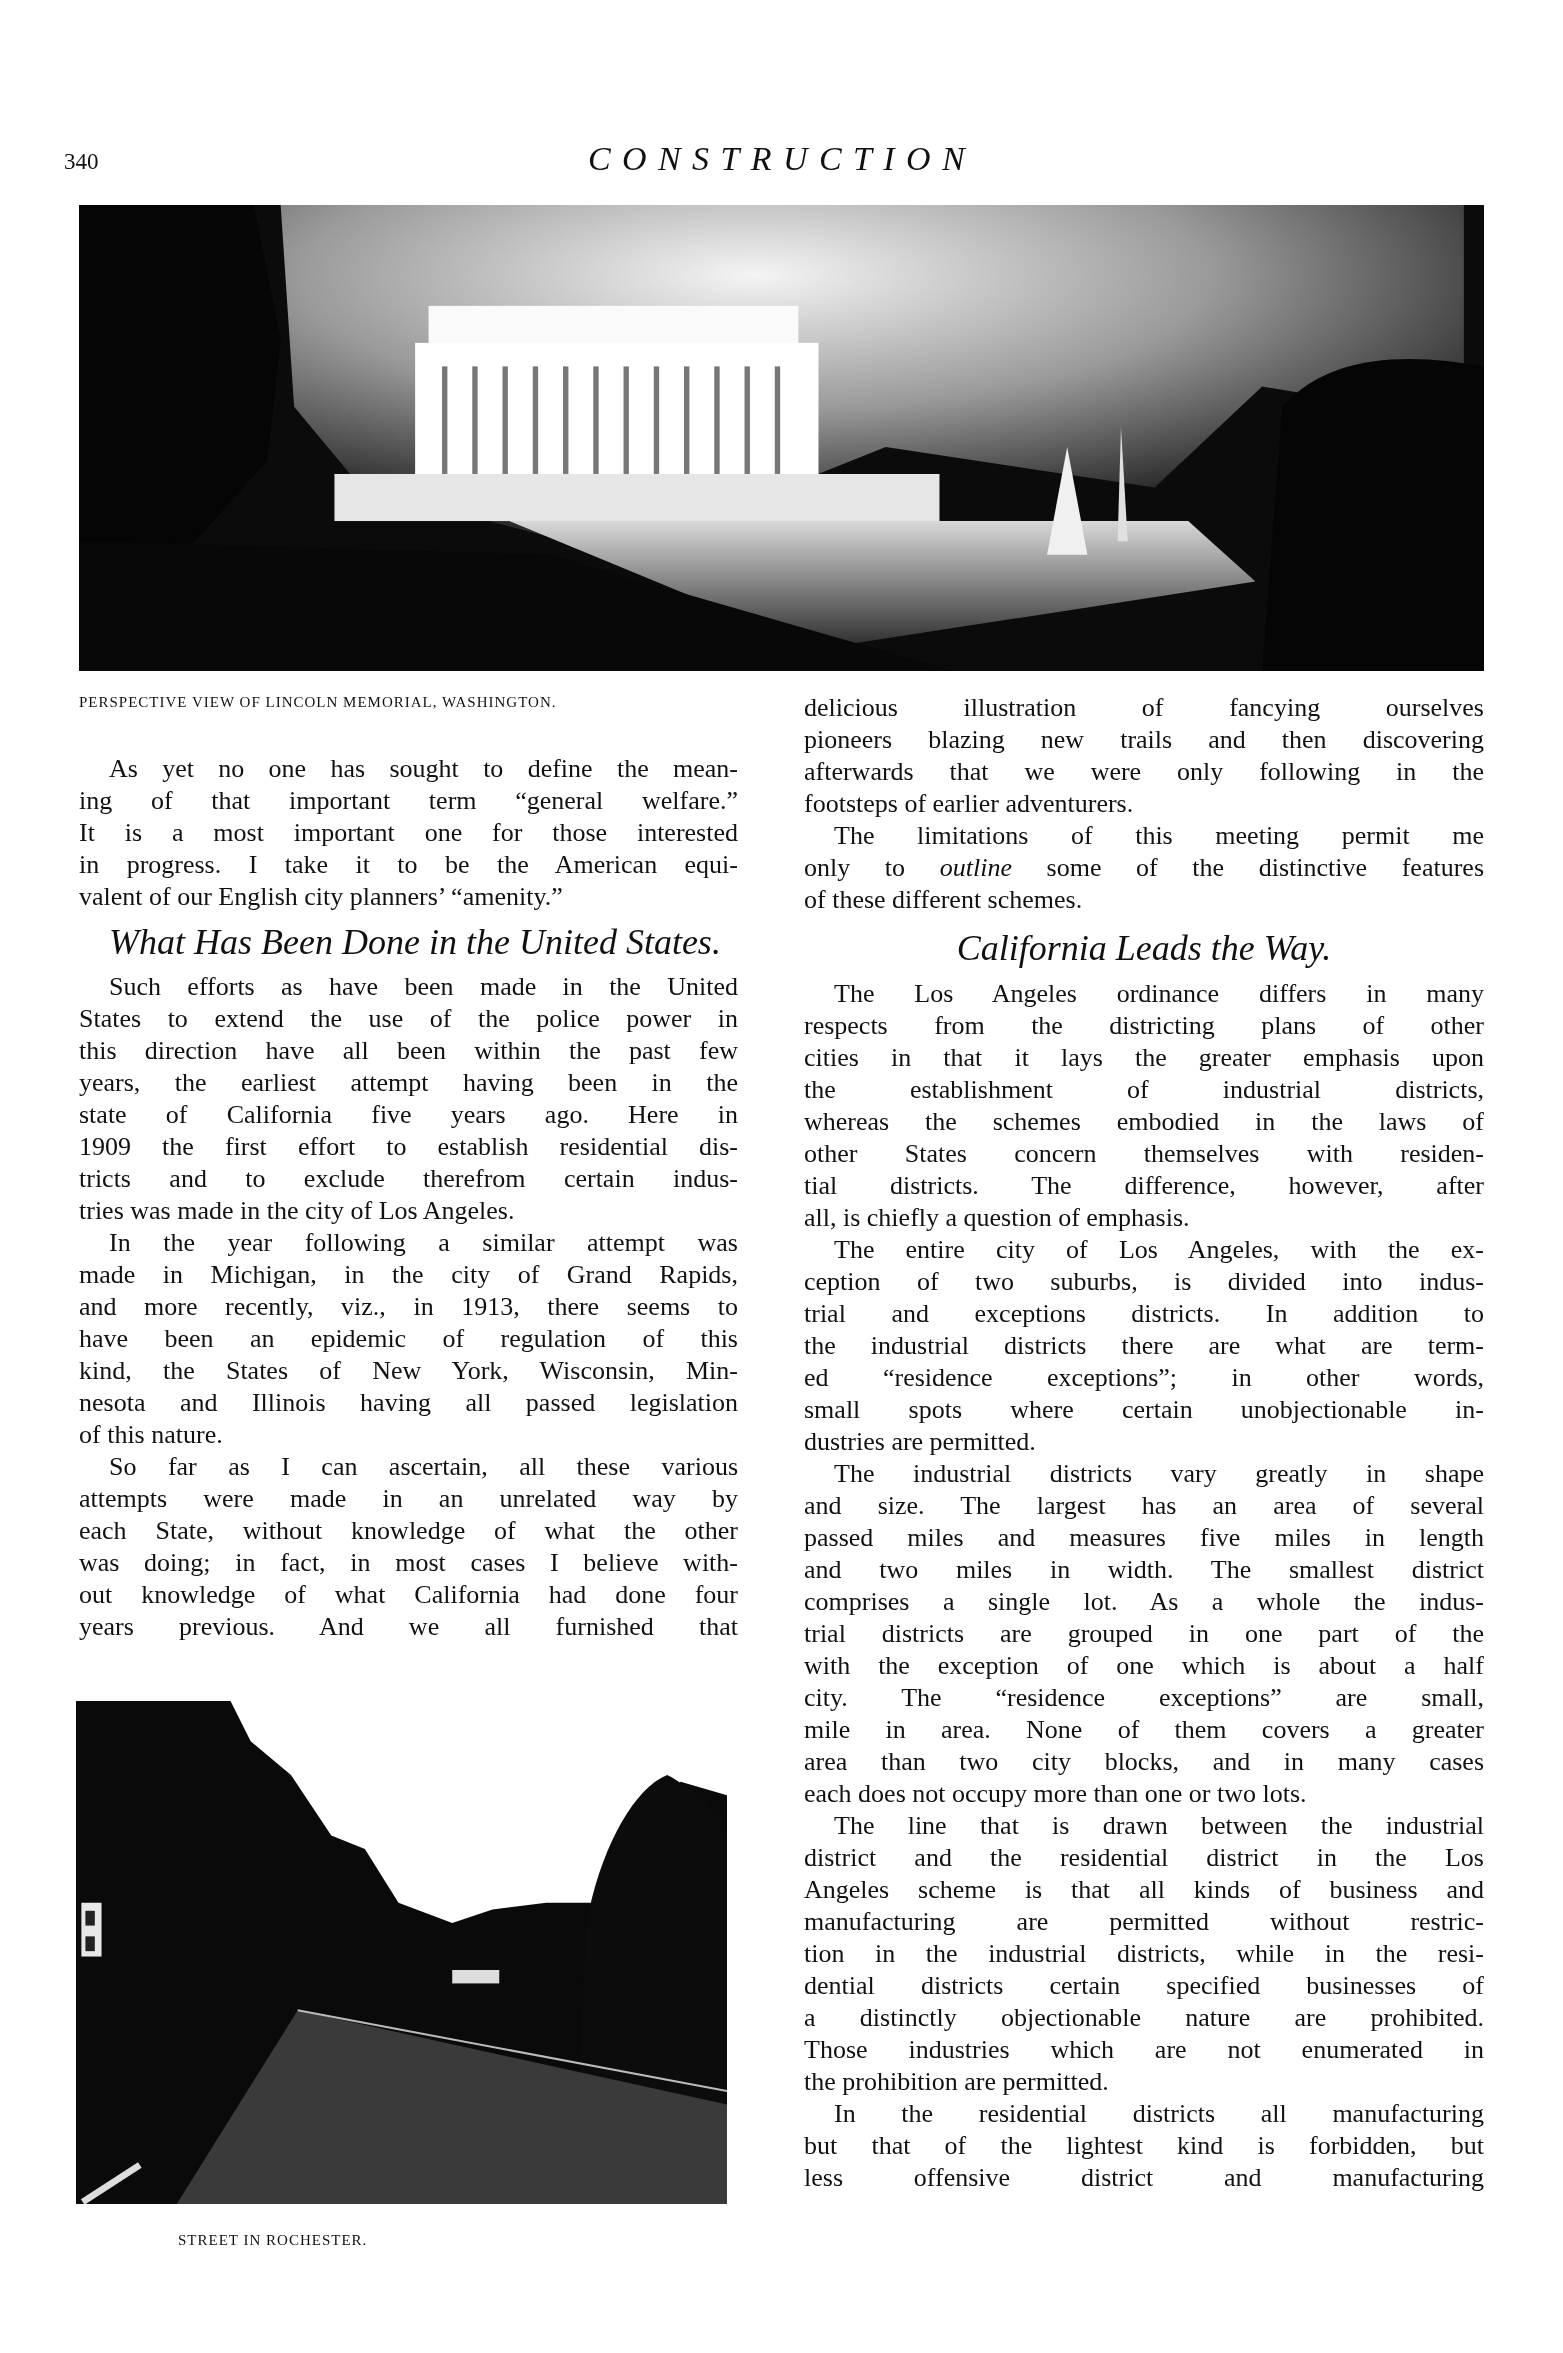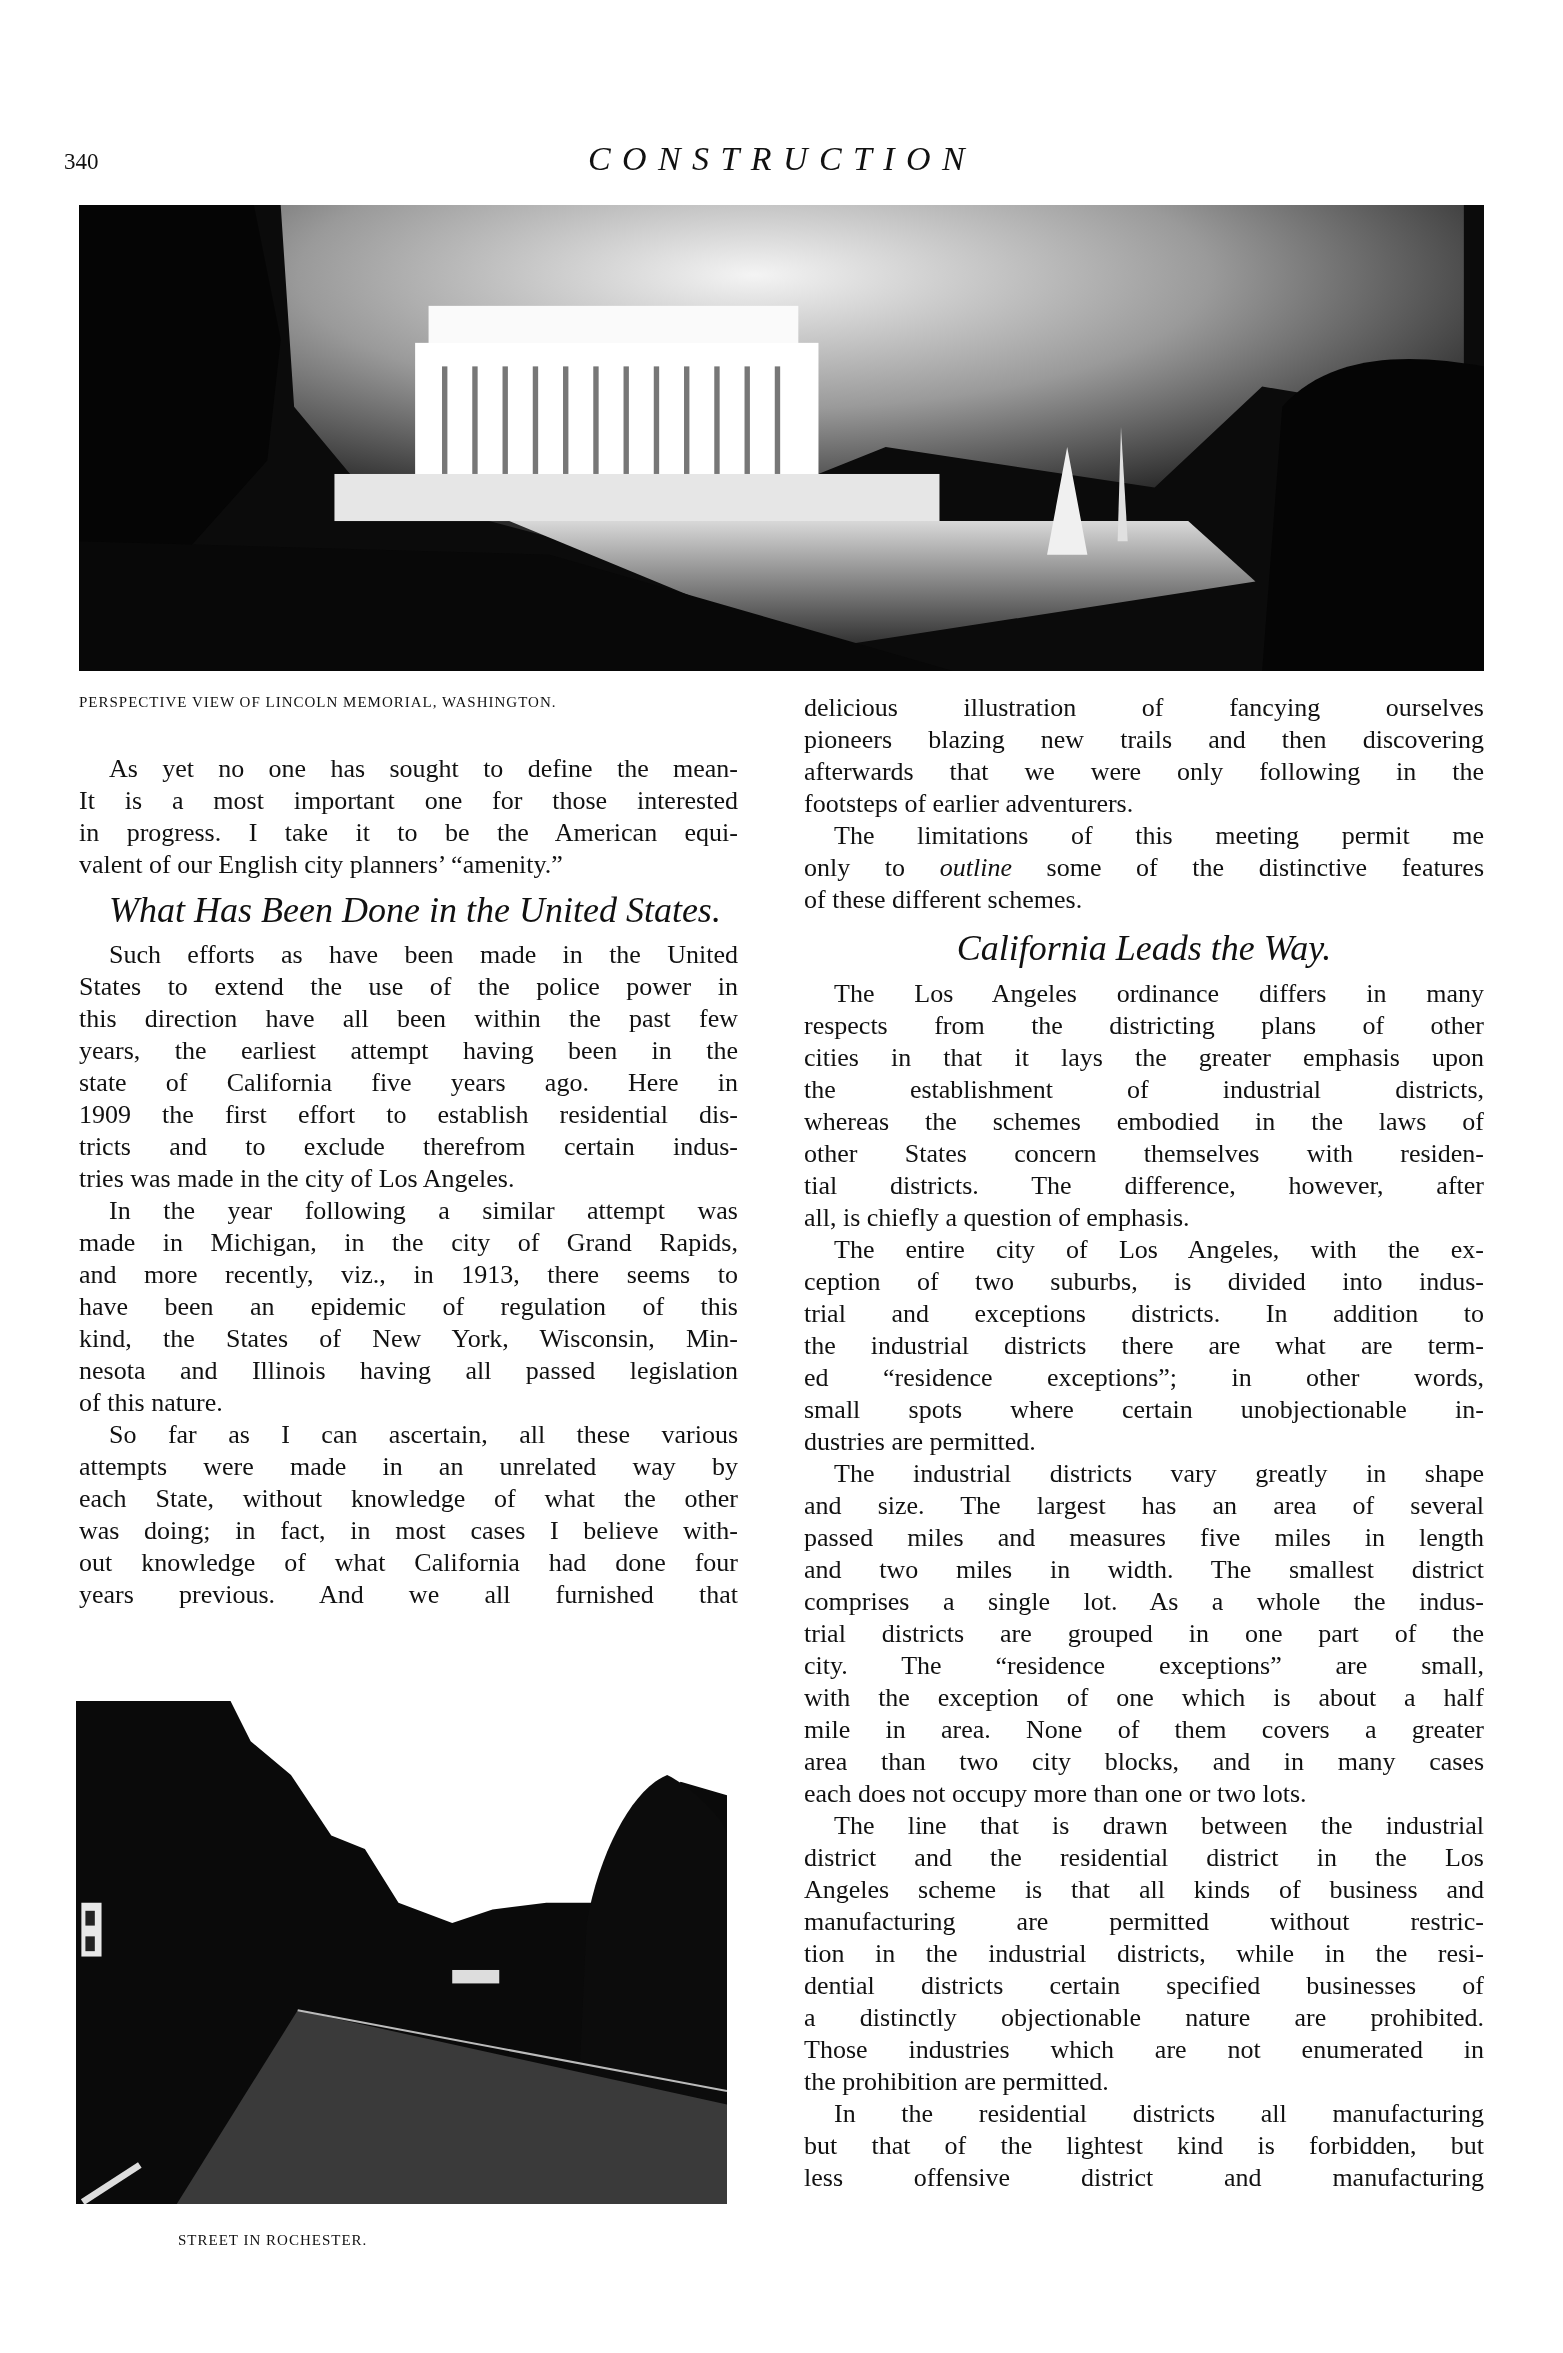--- a/index.html
+++ b/index.html
@@ -71,20 +71,21 @@
     <path d="M0 0 L260 0 L300 200 L280 380 L0 693 Z" fill="#050505"></path>
     <path d="M1790 300 C1860 220 1980 220 2090 240 L2090 693 L1760 693 Z" fill="#050505"></path>
     <path d="M0 693 L0 500 L700 520 L1300 693 Z" fill="#080808"></path>
   </svg>
 </div>
 <div class="abs caption" style="left:79px; top:694px;">PERSPECTIVE VIEW OF LINCOLN MEMORIAL, WASHINGTON.</div>
 
 <div class="col left-col" style="top:753px;">
   <div>
     <div class="line indent">As yet no one has sought to define the mean-</div>
+    <div class="line">ing of that important term “general welfare.”</div>
     <div class="line">It is a most important one for those interested</div>
     <div class="line">in progress.  I take it to be the American equi-</div>
     <div class="line last">valent of our English city planners’ “amenity.”</div>
   </div>
   <div class="subhead" style="margin-top:5.4px; text-align:left; padding-left:30px;">What Has Been Done in the United States.</div>
   <div style="margin-top:4px;">
     <div class="line indent">Such efforts as have been made in the United</div>
     <div class="line">States to extend the use of the police power in</div>
     <div class="line">this direction have all been within the past few</div>
     <div class="line">years, the earliest attempt having been in the</div>
@@ -165,22 +166,22 @@
     <div class="line">small spots where certain unobjectionable in-</div>
     <div class="line last">dustries are permitted.</div>
   </div>
   <div>
     <div class="line indent">The industrial districts vary greatly in shape</div>
     <div class="line">and size.  The largest has an area of several</div>
     <div class="line">passed miles and measures five miles in length</div>
     <div class="line">and two miles in width.  The smallest district</div>
     <div class="line">comprises a single lot.  As a whole the indus-</div>
     <div class="line">trial districts are grouped in one part of the</div>
+    <div class="line">with the exception of one which is about a half</div>
     <div class="line">city.  The “residence exceptions” are small,</div>
-    <div class="line">with the exception of one which is about a half</div>
     <div class="line">mile in area.  None of them covers a greater</div>
     <div class="line">area than two city blocks, and in many cases</div>
     <div class="line last">each does not occupy more than one or two lots.</div>
   </div>
   <div>
     <div class="line indent">The line that is drawn between the industrial</div>
     <div class="line">district and the residential district in the Los</div>
     <div class="line">Angeles scheme is that all kinds of business and</div>
     <div class="line">manufacturing are permitted without restric-</div>
     <div class="line">tion in the industrial districts, while in the resi-</div>

